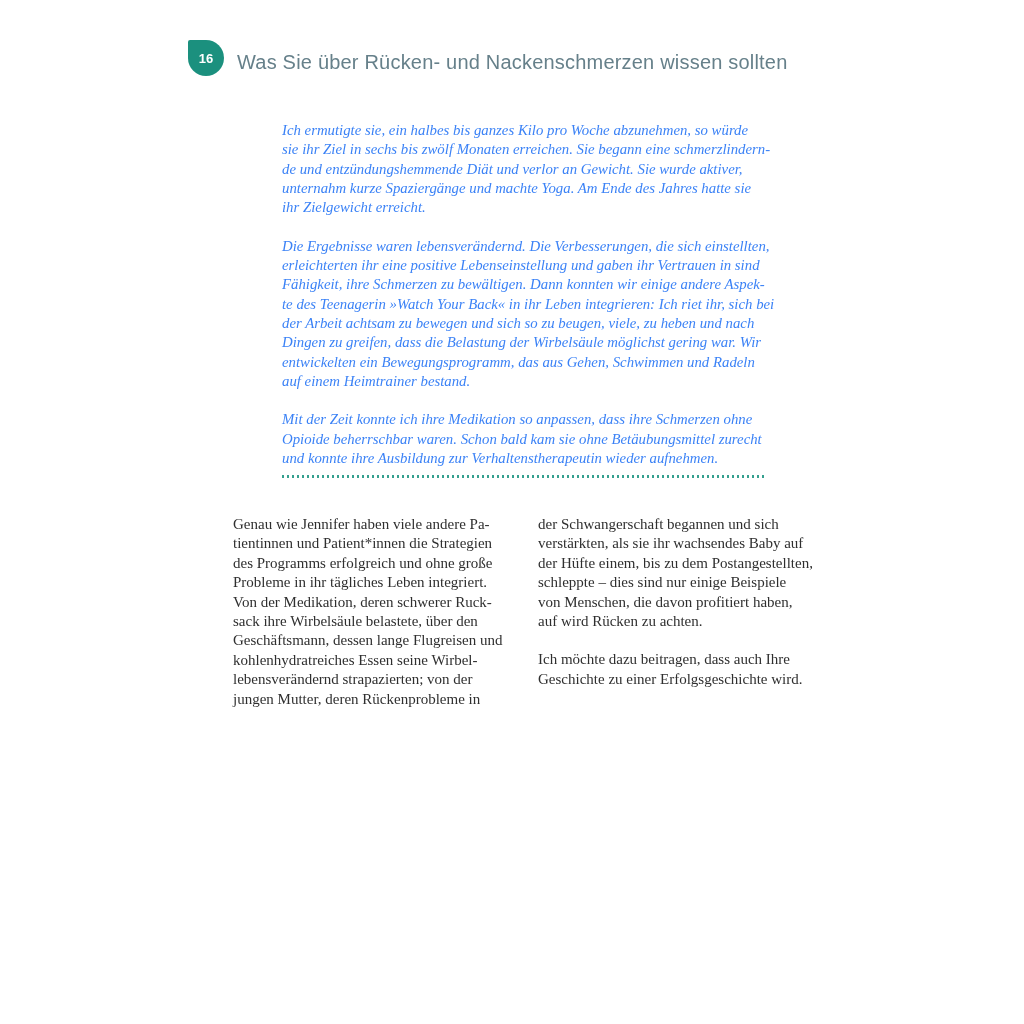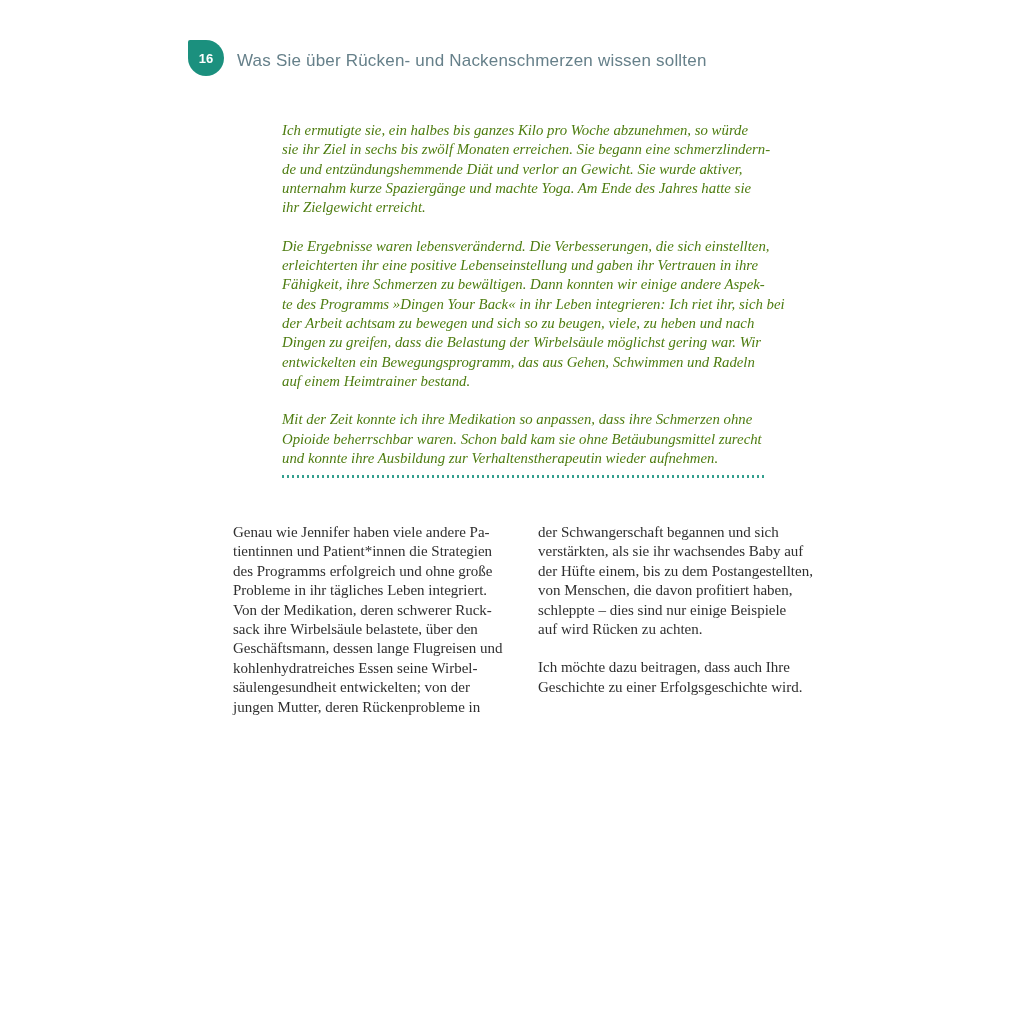--- a/index.html
+++ b/index.html
@@ -34,36 +34,36 @@
     font-family: "Liberation Sans", sans-serif;
     font-size: 13px;
     font-weight: bold;
     color: #ffffff;
   }
   .chapter-header {
     position: absolute;
     left: 237px;
     top: 51px;
     font-family: "Liberation Sans", sans-serif;
-    font-size: 17px;
+    font-size: 20px;
     letter-spacing: 0.2px;
     color: #66808a;
     white-space: nowrap;
   }
 
   
   .quote {
     position: absolute;
     left: 282px;
     top: 121px;
     width: 486px;
     font-style: italic;
     font-size: 14.8px;
     line-height: 19.35px;
-    color: #4d7c0f;
+    color: #3b82f6;
   }
   .quote .para { margin: 0 0 19px 0; }
   .line { white-space: nowrap; }
 
   
   .dotted-divider {
     position: absolute;
     left: 282px;
     top: 475px;
     width: 484px;
@@ -81,21 +81,21 @@
     left: 233px;
     top: 511px;
     width: 590px;
     display: flex;
     gap: 22px;
     font-size: 15px;
     line-height: 19.4px;
     color: #2f2f2f;
   }
   .col { width: 283px; }
-  .col .para { margin: 12px 0 19px 0; }
+  .col .para { margin: 4px 0 19px 0; }
 </style>
 </head>
 <body>
 
 <div class="page">
 
   <div class="page-badge">
     <span class="num">16</span>
   </div>
 
@@ -104,23 +104,23 @@
   <div class="quote">
     <div class="para">
         <div class="line">Ich ermutigte sie, ein halbes bis ganzes Kilo pro Woche abzunehmen, so würde</div>
         <div class="line">sie ihr Ziel in sechs bis zwölf Monaten erreichen. Sie begann eine schmerzlindern-</div>
         <div class="line">de und entzündungshemmende Diät und verlor an Gewicht. Sie wurde aktiver,</div>
         <div class="line">unternahm kurze Spaziergänge und machte Yoga. Am Ende des Jahres hatte sie</div>
         <div class="line">ihr Zielgewicht erreicht.</div>
       </div>
     <div class="para">
         <div class="line">Die Ergebnisse waren lebensverändernd. Die Verbesserungen, die sich einstellten,</div>
-        <div class="line">erleichterten ihr eine positive Lebenseinstellung und gaben ihr Vertrauen in ihre</div>
+        <div class="line">erleichterten ihr eine positive Lebenseinstellung und gaben ihr Vertrauen in sind</div>
         <div class="line">Fähigkeit, ihre Schmerzen zu bewältigen. Dann konnten wir einige andere Aspek-</div>
-        <div class="line">te des Programms »Dingen Your Back« in ihr Leben integrieren: Ich riet ihr, sich bei</div>
+        <div class="line">te des Teenagerin »Watch Your Back« in ihr Leben integrieren: Ich riet ihr, sich bei</div>
         <div class="line">der Arbeit achtsam zu bewegen und sich so zu beugen, viele, zu heben und nach</div>
         <div class="line">Dingen zu greifen, dass die Belastung der Wirbelsäule möglichst gering war. Wir</div>
         <div class="line">entwickelten ein Bewegungsprogramm, das aus Gehen, Schwimmen und Radeln</div>
         <div class="line">auf einem Heimtrainer bestand.</div>
       </div>
     <div class="para">
         <div class="line">Mit der Zeit konnte ich ihre Medikation so anpassen, dass ihre Schmerzen ohne</div>
         <div class="line">Opioide beherrschbar waren. Schon bald kam sie ohne Betäubungsmittel zurecht</div>
         <div class="line">und konnte ihre Ausbildung zur Verhaltenstherapeutin wieder aufnehmen.</div>
       </div>
@@ -132,31 +132,31 @@
     <div class="col">
       <div class="para">
           <div class="line">Genau wie Jennifer haben viele andere Pa-</div>
           <div class="line">tientinnen und Patient*innen die Strategien</div>
           <div class="line">des Programms erfolgreich und ohne große</div>
           <div class="line">Probleme in ihr tägliches Leben integriert.</div>
           <div class="line">Von der Medikation, deren schwerer Ruck-</div>
           <div class="line">sack ihre Wirbelsäule belastete, über den</div>
           <div class="line">Geschäftsmann, dessen lange Flugreisen und</div>
           <div class="line">kohlenhydratreiches Essen seine Wirbel-</div>
-          <div class="line">säulengesundheit entwickelten; von der</div>
+          <div class="line">lebensverändernd strapazierten; von der</div>
           <div class="line">jungen Mutter, deren Rückenprobleme in</div>
         </div>
     </div>
     <div class="col">
       <div class="para">
           <div class="line">der Schwangerschaft begannen und sich</div>
           <div class="line">verstärkten, als sie ihr wachsendes Baby auf</div>
           <div class="line">der Hüfte einem, bis zu dem Postangestellten,</div>
+          <div class="line">schleppte – dies sind nur einige Beispiele</div>
           <div class="line">von Menschen, die davon profitiert haben,</div>
-          <div class="line">schleppte – dies sind nur einige Beispiele</div>
           <div class="line">auf wird Rücken zu achten.</div>
         </div>
       <div class="para">
           <div class="line">Ich möchte dazu beitragen, dass auch Ihre</div>
           <div class="line">Geschichte zu einer Erfolgsgeschichte wird.</div>
         </div>
     </div>
   </div>
 
 </div>

